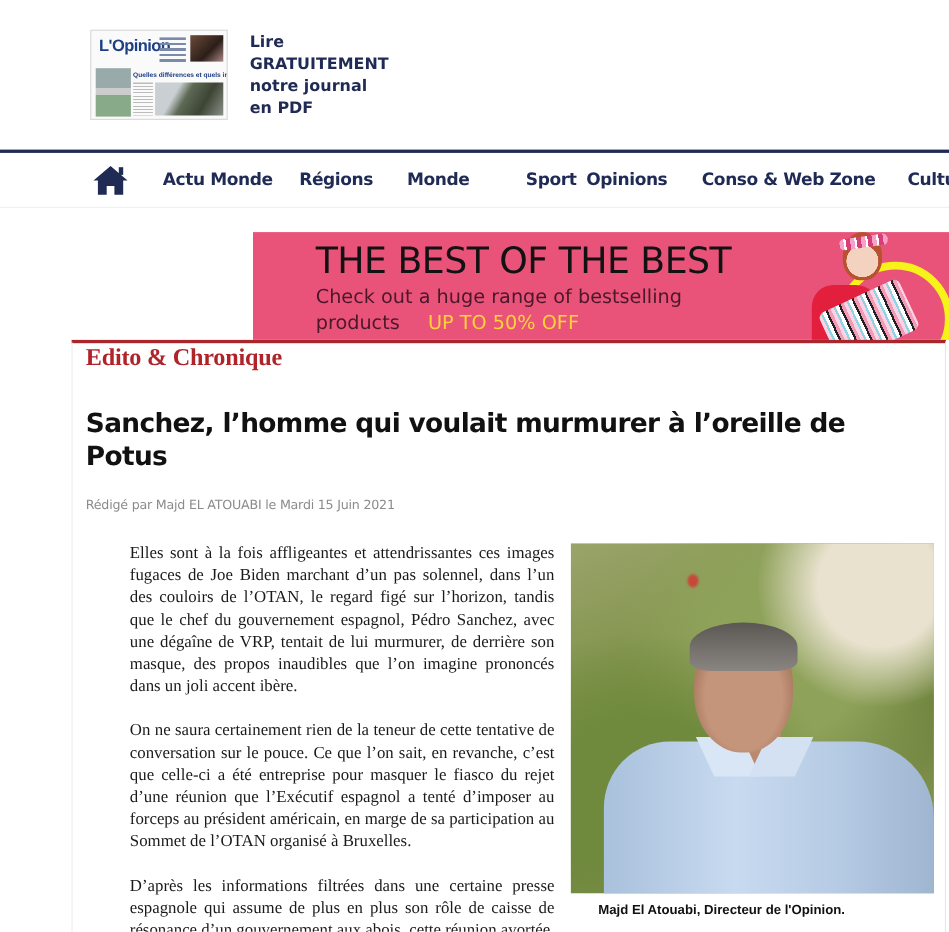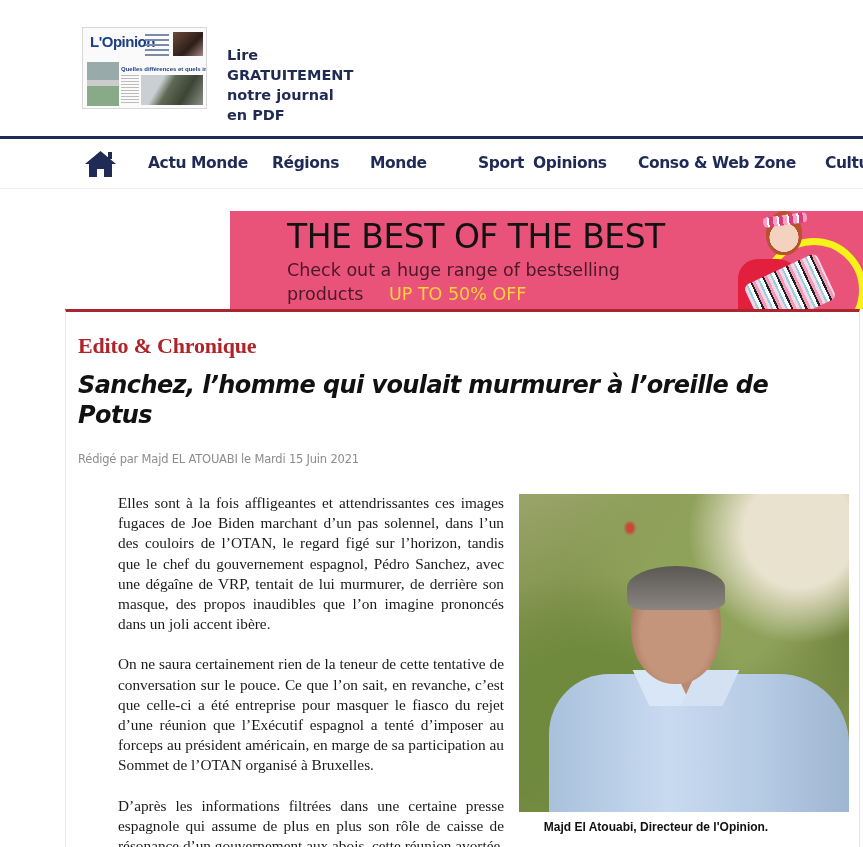--- a/index.html
+++ b/index.html
@@ -11,21 +11,21 @@
   .pdf-promo { position: absolute; left: 82px; top: 27px; display: flex; align-items: flex-start; }
   .pdf-thumb { width: 125px; height: 82px; border: 1px solid #d8d8d8; background: #fafafa; position: relative; overflow: hidden; }
   .pdf-thumb .t-logo { position: absolute; left: 7px; top: 5px; font-family: "Liberation Sans", sans-serif; font-weight: bold; font-size: 15px; color: #1c3e84; letter-spacing: -0.5px; }
   .pdf-thumb .t-lines { position: absolute; left: 62px; top: 6px; width: 24px; height: 24px;
       background: repeating-linear-gradient(#7a8aa8 0 2px, transparent 2px 5px); }
   .pdf-thumb .t-photo1 { position: absolute; left: 90px; top: 4px; width: 30px; height: 24px; background: linear-gradient(135deg,#6b4b3a,#2b1e18 60%,#a88); }
   .pdf-thumb .t-headline { position: absolute; left: 38px; top: 38px; font-family: "Liberation Sans", sans-serif; font-weight: bold; font-size: 6px; color: #1c3e84; white-space: nowrap; }
   .pdf-thumb .t-left { position: absolute; left: 4px; top: 34px; width: 32px; height: 44px; background: linear-gradient(#9aa 0 40%, #ccc 40% 55%, #8a8 55%); }
   .pdf-thumb .t-col { position: absolute; left: 38px; top: 47px; width: 18px; height: 30px; background: repeating-linear-gradient(#bbb 0 1px, transparent 1px 3px); }
   .pdf-thumb .t-photo2 { position: absolute; left: 58px; top: 47px; width: 62px; height: 30px; background: linear-gradient(120deg,#c9cfd2 0 30%, #5e6a55 45%, #3d4434 70%, #8a9088); }
-  .pdf-text { margin-left: 20px; font-family: "DejaVu Sans", sans-serif; font-weight: bold; font-size: 14.5px; line-height: 20px; color: #1f2a55; margin-top: 18px; }
+  .pdf-text { margin-left: 20px; font-family: "DejaVu Sans", sans-serif; font-weight: bold; font-size: 14.5px; line-height: 20px; color: #1f2a55; margin-top: 2px; }
 
   .brand-logo { position: absolute; left: 450px; top: 14px; width: 360px; height: 110px; }
   .brand-logo .word { position: absolute; left: 0; top: -6px; font-family: "Liberation Sans", sans-serif; font-weight: bold; font-size: 86px; letter-spacing: -4px; color: #13408c; line-height: 1; transform: scaleX(0.92); transform-origin: left top; white-space: nowrap; }
   .brand-logo .word .l { color: #5a5a5a; }
   .brand-logo .tagline { position: absolute; left: 172px; top: 85px; font-family: "DejaVu Sans", sans-serif; font-style: italic; font-weight: bold; font-size: 11.5px; color: #13408c; letter-spacing: -0.3px; }
 
   
   .nav-rule { position: absolute; left: 0; top: 136px; width: 863px; height: 3px; background: #1f2a55; }
   .nav { position: absolute; left: 0; top: 139px; width: 863px; height: 50px; display: flex; align-items: center; border-bottom: 1px solid #f0f0f0; white-space: nowrap; overflow: hidden; }
   .nav .home { position: absolute; left: 84px; top: 11px; width: 33px; height: 28px; }
@@ -37,22 +37,22 @@
   .ad .sub { position: absolute; left: 57px; top: 47px; font-family: "DejaVu Sans", sans-serif; font-size: 17.5px; line-height: 24px; color: #4a1828; white-space: nowrap; }
   .ad .sub .promo { color: #ffd23a; margin-left: 20px; }
   .ad .ring { position: absolute; left: 532px; top: 27px; width: 104px; height: 104px; border-radius: 50%; border: 7px solid #f6f21a; }
   .ad .woman-head { position: absolute; left: 536px; top: 0; width: 36px; height: 44px; border-radius: 50% 50% 45% 45%; background: radial-gradient(circle at 50% 60%, #f3d2bf 0 45%, transparent 46%), #b8522e; }
   .ad .woman-band { position: absolute; left: 533px; top: 4px; width: 44px; height: 10px; background: repeating-linear-gradient(90deg,#f7a0c8 0 4px,#ffffff 4px 6px,#d83d78 6px 10px); border-radius: 4px; transform: rotate(-8deg); }
   .ad .woman-body { position: absolute; left: 508px; top: 48px; width: 60px; height: 60px; background: #e2203e; border-radius: 20px 20px 0 0; }
   .ad .pillows { position: absolute; left: 520px; top: 56px; width: 80px; height: 50px; transform: rotate(-25deg); background: repeating-linear-gradient(90deg,#fbd4e3 0 3px,#8fd3e6 3px 5px,#ffffff 5px 8px,#222 8px 10px,#f39ab8 10px 13px); border-radius: 6px; }
 
   
   .article { position: absolute; left: 65px; top: 309px; width: 795px; height: 560px; border-top: 3px solid #a9262c; border-left: 1px solid #ececec; border-right: 1px solid #e5e5e5; background: #fff; }
-  .rubric { position: absolute; left: 12px; top: 21px; font-family: "Liberation Serif", serif; font-weight: bold; font-size: 22px; color: #b02329; letter-spacing: -0.2px; }
-  .headline { position: absolute; left: 12px; top: 58px; width: 720px; font-family: "DejaVu Sans", sans-serif; font-weight: bold; font-size: 24px; line-height: 30px; color: #111; letter-spacing: -0.6px; font-style: italic; }
+  .rubric { position: absolute; left: 12px; top: 0; font-family: "Liberation Serif", serif; font-weight: bold; font-size: 22px; color: #b02329; letter-spacing: -0.2px; }
+  .headline { position: absolute; left: 12px; top: 58px; width: 720px; font-family: "DejaVu Sans", sans-serif; font-weight: bold; font-size: 24px; line-height: 30px; color: #111; letter-spacing: -0.6px; }
   .byline { position: absolute; left: 12px; top: 140px; font-family: "DejaVu Sans", sans-serif; font-size: 11.5px; color: #8c8c8c; letter-spacing: -0.2px; }
   .body-text { position: absolute; left: 12px; top: 181px; width: 426px; font-family: "Liberation Serif", serif; font-size: 15.3px; line-height: 20.2px; color: #1a1a1a; text-align: justify; }
   .body-text p { margin-bottom: 20px; margin-left: 40px; }
 
   .figure { position: absolute; left: 453px; top: 182px; width: 274px; }
   .photo { width: 330px; height: 318px; position: relative; overflow: hidden;
       background:
         radial-gradient(ellipse at 85% 12%, #e9e2cf 0 14%, transparent 28%),
         radial-gradient(ellipse at 20% 70%, #6f8a3d 0 20%, transparent 45%),
         radial-gradient(ellipse at 60% 30%, #8fa25a 0 25%, transparent 55%),

